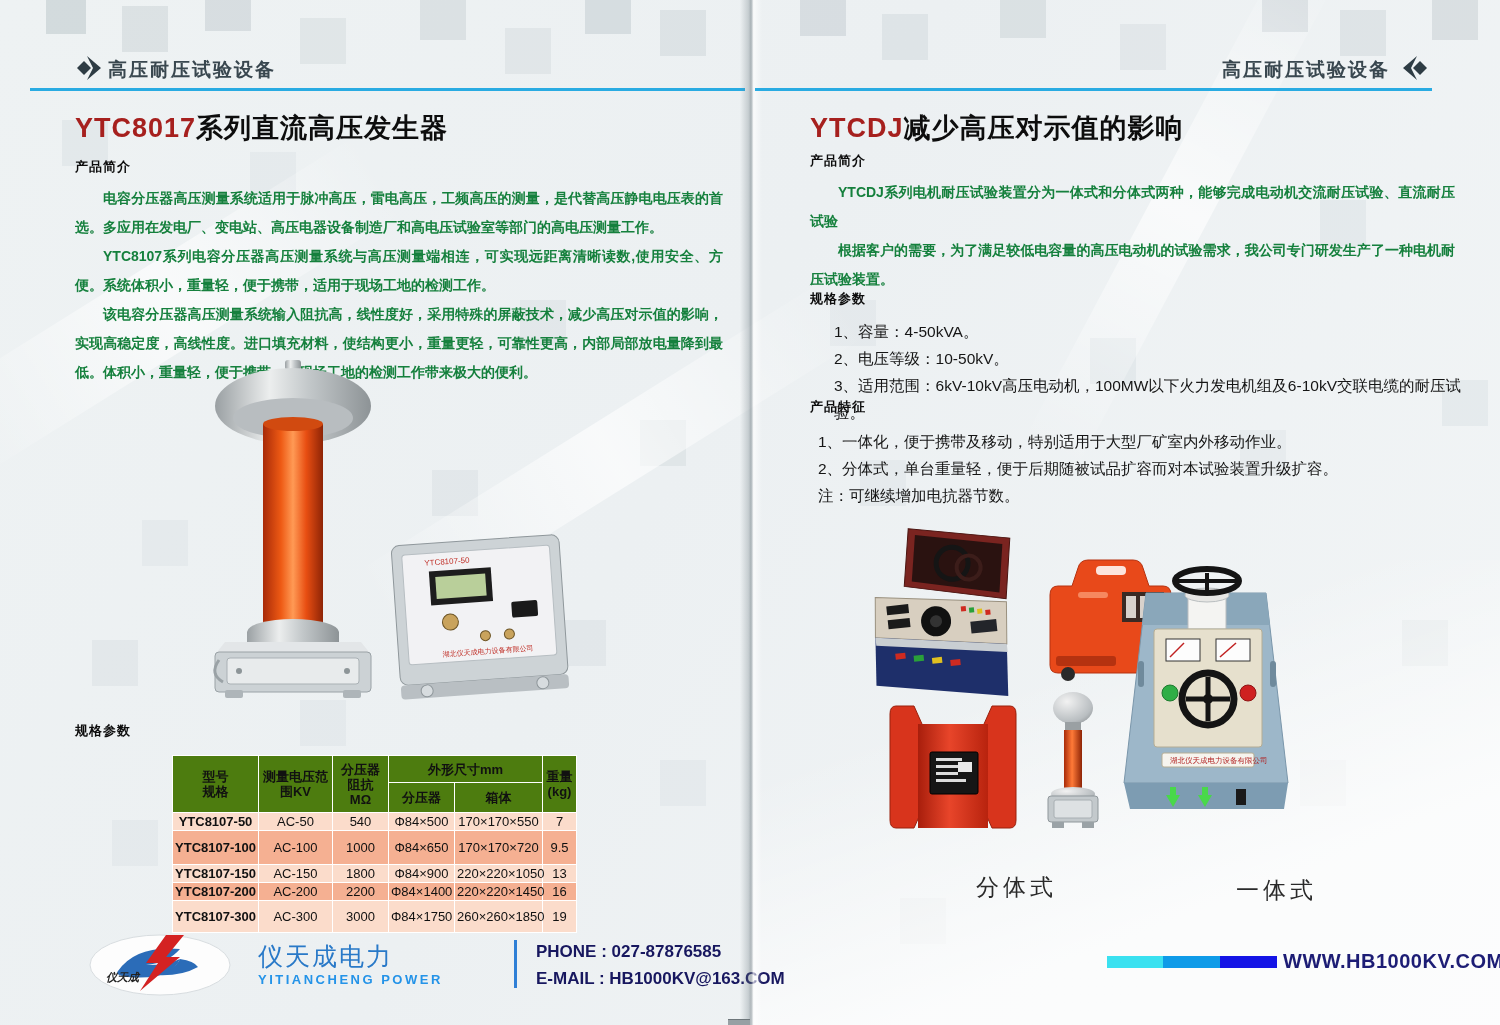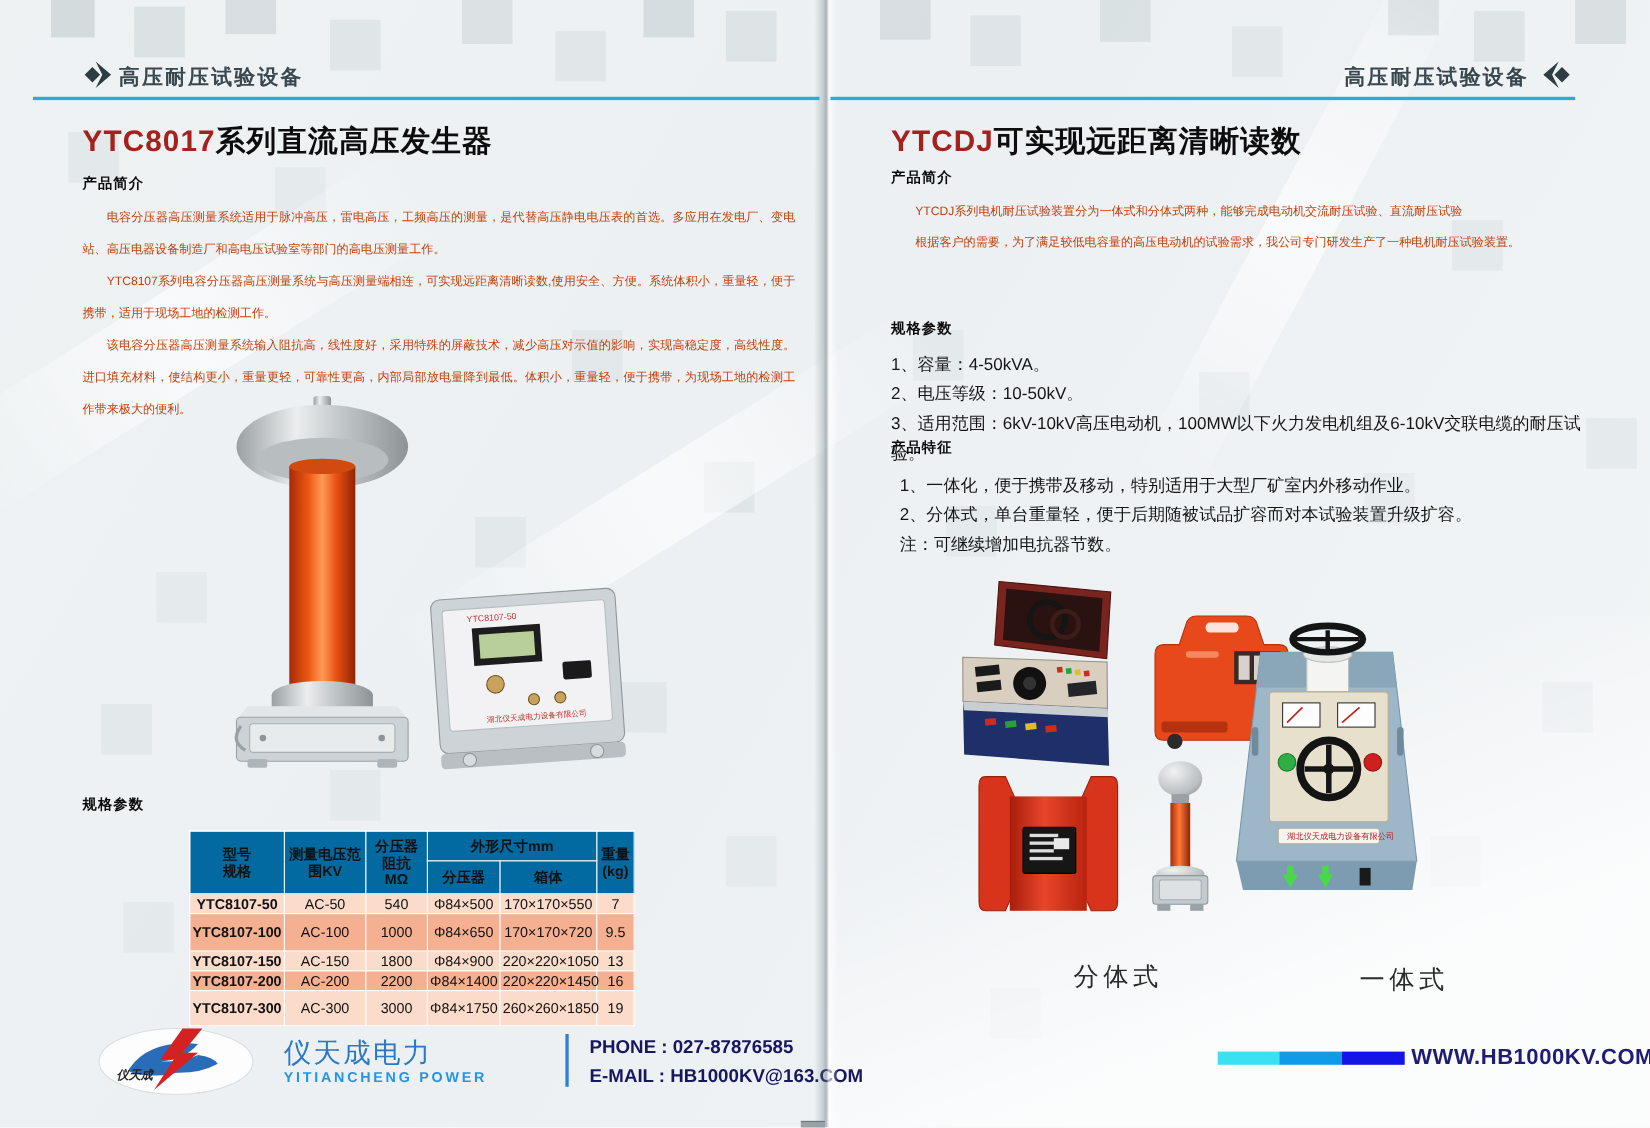--- a/index.html
+++ b/index.html
@@ -36,27 +36,27 @@
     background:linear-gradient(90deg,rgba(120,135,142,0) 0%,rgba(110,125,132,.30) 38%,rgba(85,100,108,.45) 50%,rgba(255,255,255,.70) 62%,rgba(200,208,212,0) 100%);}
   .fold-tab{left:728px;top:1019px;width:22px;height:6px;background:#97a0a4;border-top:1px solid #6d767a;}
   .page-sheen{left:750px;top:560px;width:750px;height:465px;pointer-events:none;
     background:linear-gradient(160deg,rgba(255,255,255,0) 30%,rgba(255,255,255,.75) 70%);}
   
   .hdr-label{font-size:19px;font-weight:bold;color:#39474f;letter-spacing:2px;}
   .hdr-line{height:3px;background:#29abe2;}
   .page-title{font-size:27px;font-weight:bold;color:#0d0d0d;letter-spacing:1px;white-space:nowrap;}
   .page-title .model{color:#a6201e;}
   .sec-h{font-size:13px;font-weight:bold;color:#0c0c0c;letter-spacing:1px;}
-  .para{margin:0;font-size:11px;line-height:29px;color:#c2410c;text-align:justify;text-indent:2em;}
+  .para{margin:0;font-size:14px;line-height:29px;color:#15803d;text-align:justify;text-indent:2em;font-weight:bold;}
   .li{font-size:15.5px;line-height:27px;color:#151515;}
   
   table.spec{border-collapse:collapse;table-layout:fixed;}
   table.spec td,table.spec th{border:1px solid #ffffff;padding:0 2px;text-align:center;vertical-align:middle;
     font-size:13px;color:#111;line-height:15px;}
-  table.spec th{background:#0369a1;font-weight:bold;}
+  table.spec th{background:#4d7c0f;font-weight:bold;}
   tr.r-light td{background:#fbdccb;}
   tr.r-dark td{background:#f5b092;}
   td.model{font-weight:bold;}
   
   .company-cn{font-size:25px;font-weight:normal;color:#2979c8;letter-spacing:2px;}
   .company-en{font-size:13px;font-weight:bold;color:#2493e8;letter-spacing:2.5px;}
   .contact{font-size:17px;font-weight:bold;color:#17175f;line-height:27px;white-space:nowrap;}
   .v-div{width:3px;height:48px;background:#2f7fd6;}
   
   .bar{height:12px;}
@@ -244,31 +244,31 @@
     <div class="abs hdr-label" style="right:110px;top:57px">高压耐压试验设备</div>
     <svg class="abs" style="right:72px;top:53px" width="28" height="30" viewBox="0 0 28 30">
       <g transform="scale(-1,1) translate(-28,0)">
         <polygon points="1,15 8,8 15,15 8,22" fill="#2e3c44"></polygon>
         <polygon points="11,3 25,15 11,27 17,15" fill="#2e3c44"></polygon>
       </g>
     </svg>
     <div class="abs hdr-line" style="left:5px;top:88px;width:677px"></div>
 
     <div class="abs page-title" style="left:60px;top:110px">
-      <span class="model">YTCDJ</span><span>可实现远距离清晰读数</span>
+      <span class="model">YTCDJ</span><span>减少高压对示值的影响</span>
     </div>
 
     <div class="abs sec-h" style="left:60px;top:152px">产品简介</div>
     <div class="abs" style="left:60px;top:178px;width:645px">
       <p class="para">YTCDJ系列电机耐压试验装置分为一体式和分体式两种，能够完成电动机交流耐压试验、直流耐压试验</p>
       <p class="para">根据客户的需要，为了满足较低电容量的高压电动机的试验需求，我公司专门研发生产了一种电机耐压试验装置。</p>
     </div>
 
     <div class="abs sec-h" style="left:60px;top:290px">规格参数</div>
-    <div class="abs" style="left:60px;top:318px;width:640px">
+    <div class="abs" style="left:84px;top:318px;width:640px">
       <div class="li">1、容量：4-50kVA。</div>
       <div class="li">2、电压等级：10-50kV。</div>
       <div class="li">3、适用范围：6kV-10kV高压电动机，100MW以下火力发电机组及6-10kV交联电缆的耐压试验。</div>
     </div>
 
     <div class="abs sec-h" style="left:60px;top:398px">产品特征</div>
     <div class="abs" style="left:68px;top:428px;width:640px">
       <div class="li">1、一体化，便于携带及移动，特别适用于大型厂矿室内外移动作业。</div>
       <div class="li">2、分体式，单台重量轻，便于后期随被试品扩容而对本试验装置升级扩容。</div>
       <div class="li">注：可继续增加电抗器节数。</div>

